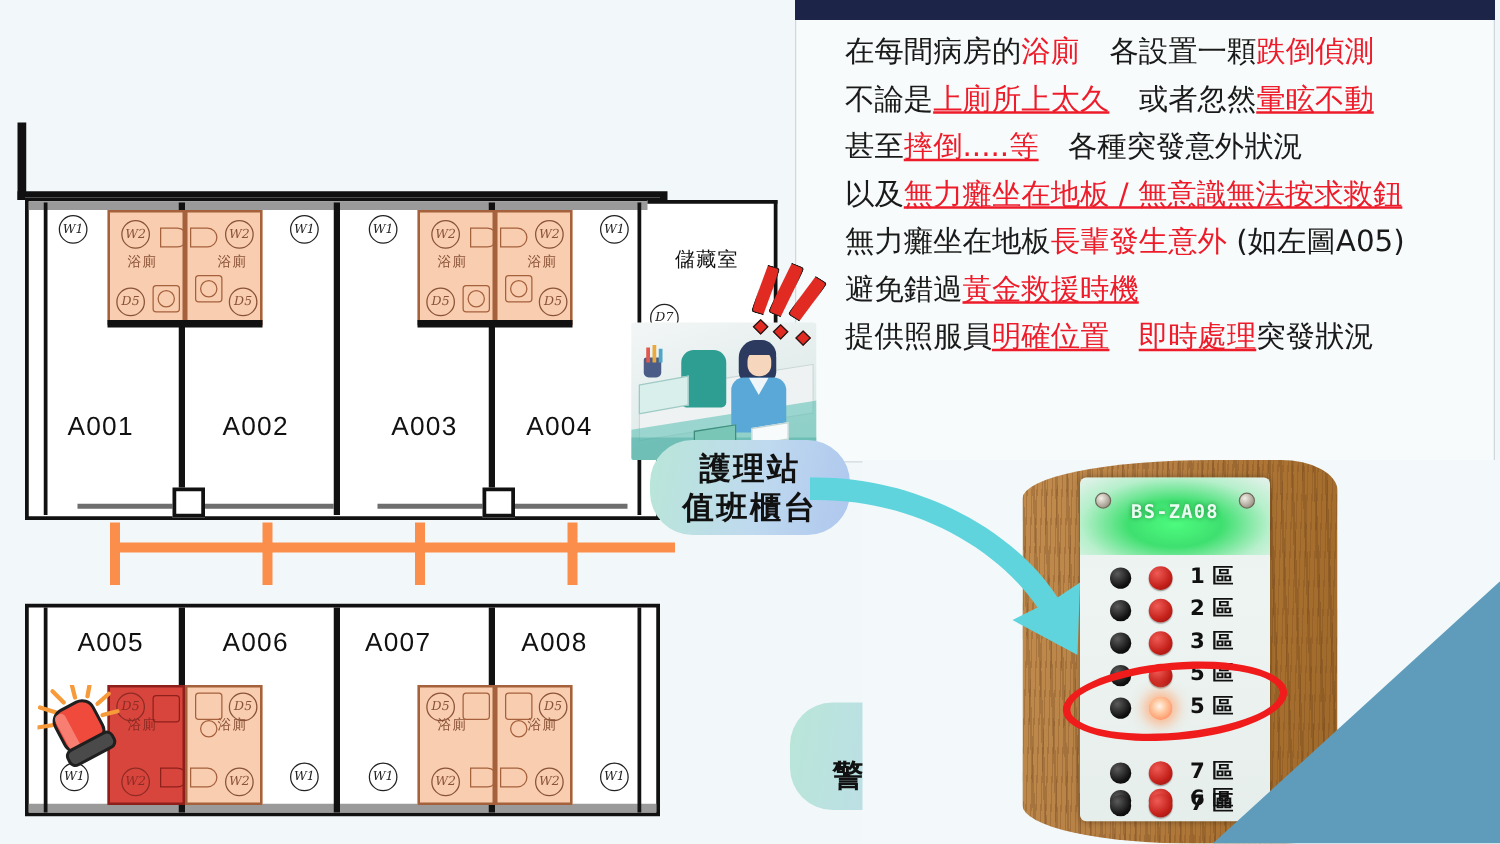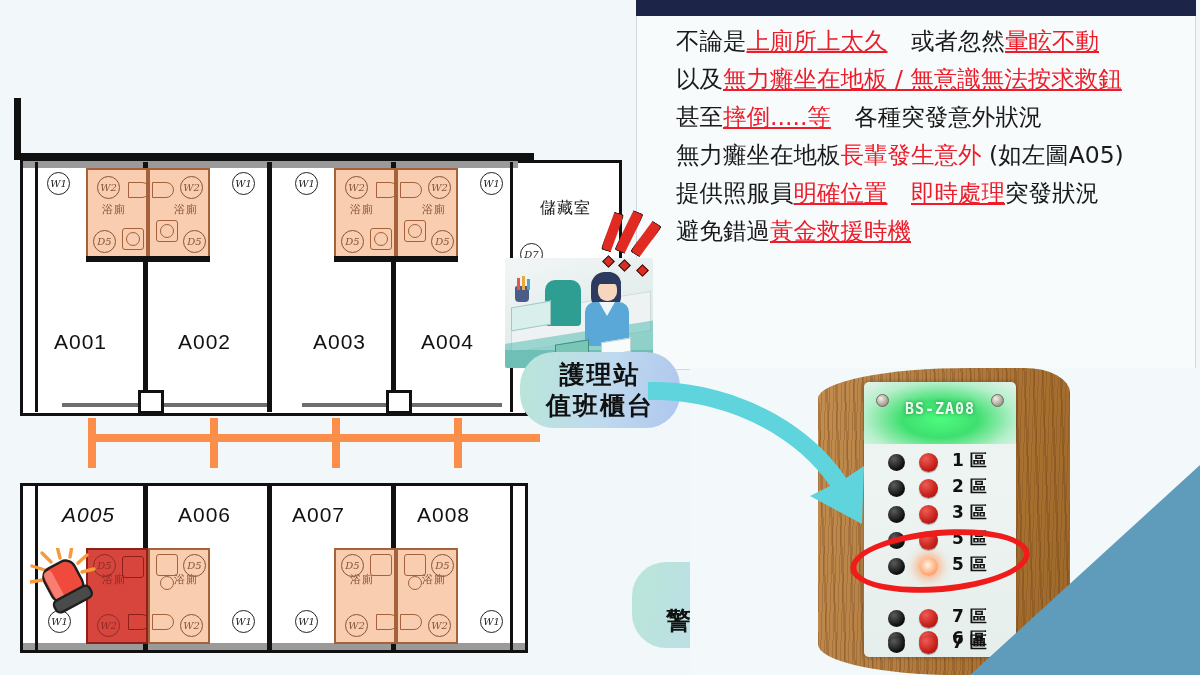--- a/index.html
+++ b/index.html
@@ -196,26 +196,27 @@
 <body>
 
 <div id="stage">
 
   <div id="title-rule-v"></div>
   <div id="title-rule-h"></div>
 
   <div id="text-panel"></div>
   <div id="text-panel-bar"></div>
   <div id="lines">
+      <div class="tline"><span class="">在每間病房的</span><span class="r">浴廁</span><span class="">　</span><span class="">各設置一顆</span><span class="r">跌倒偵測</span></div>
       <div class="tline"><span class="">不論是</span><span class="ru">上廁所上太久</span><span class="">　</span><span class="">或者忽然</span><span class="ru">暈眩不動</span></div>
+      <div class="tline"><span class="">甚至</span><span class="ru">摔倒.....等</span><span class="">　</span><span class="">各種突發意外狀況</span></div>
       <div class="tline"><span class="">以及</span><span class="ru">無力癱坐在地板 / 無意識無法按求救鈕</span></div>
-      <div class="tline"><span class="">甚至</span><span class="ru">摔倒.....等</span><span class="">　</span><span class="">各種突發意外狀況</span></div>
       <div class="tline"><span class="">無力癱坐在地板</span><span class="r">長輩發生意外</span><span class=""> (如左圖A05)</span></div>
+      <div class="tline"><span class="">避免錯過</span><span class="ru">黃金救援時機</span></div>
       <div class="tline"><span class="">提供照服員</span><span class="ru">明確位置</span><span class="">　</span><span class="ru">即時處理</span><span class="">突發狀況</span></div>
-      <div class="tline"><span class="">避免錯過</span><span class="ru">黃金救援時機</span></div>
     </div>
 
   <div id="plan">
 
     <div class="blk" style="left:6px; top:0px; width:508px; height:258px;"></div>
 
     <div class="hatch" style="left:9px; top:3px; width:502px; height:7px;"></div>
 
     <div class="wallv" style="left:129px; top:4px;  width:5px; height:250px;"></div>
     <div class="wallv" style="left:253px; top:4px;  width:5px; height:250px;"></div>
@@ -315,21 +316,21 @@
     </div>
     <div class="bath" style="left:382px; top:390px; width:62px; height:96px;">
       <div class="bath-cap" style="left:24px; top:22px;">浴廁</div>
       <div class="fixture sq" style="left:6px; top:4px; width:22px; height:22px;"></div>
       <div class="fixture" style="left:10px; top:26px; width:14px; height:14px;"></div>
       <div class="tub" style="left:2px; top:64px; width:22px; height:16px;"></div>
       <div class="tag on-bath" style="left:33px; top:4px;">D5</div>
       <div class="tag on-bath" style="left:30px; top:64px;">W2</div>
     </div>
 
-    <div class="room-label" style="left:48px;  top:345px;font-style:italic;">A005</div>
+    <div class="room-label" style="left:48px;  top:345px;">A005</div>
     <div class="room-label" style="left:164px; top:345px;">A006</div>
     <div class="room-label" style="left:278px; top:345px;">A007</div>
     <div class="room-label" style="left:403px; top:345px;">A008</div>
 
     <div class="tag" style="left:34px;  top:452px;">W1</div>
     <div class="tag" style="left:218px; top:452px;">W1</div>
     <div class="tag" style="left:281px; top:452px;">W1</div>
     <div class="tag" style="left:466px; top:452px;">W1</div>
   </div>
 

